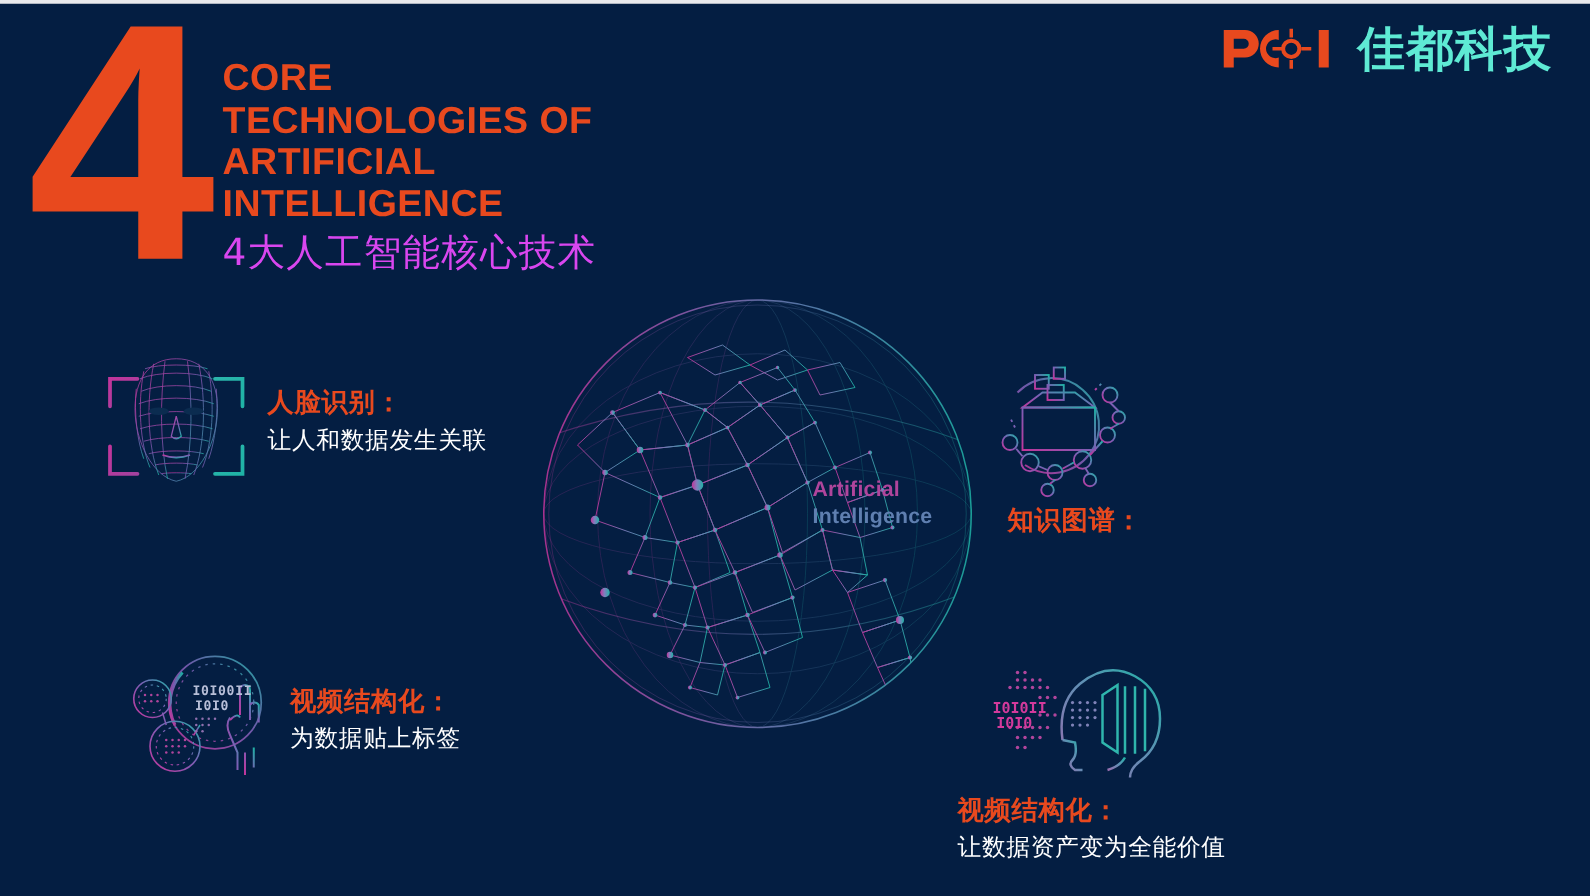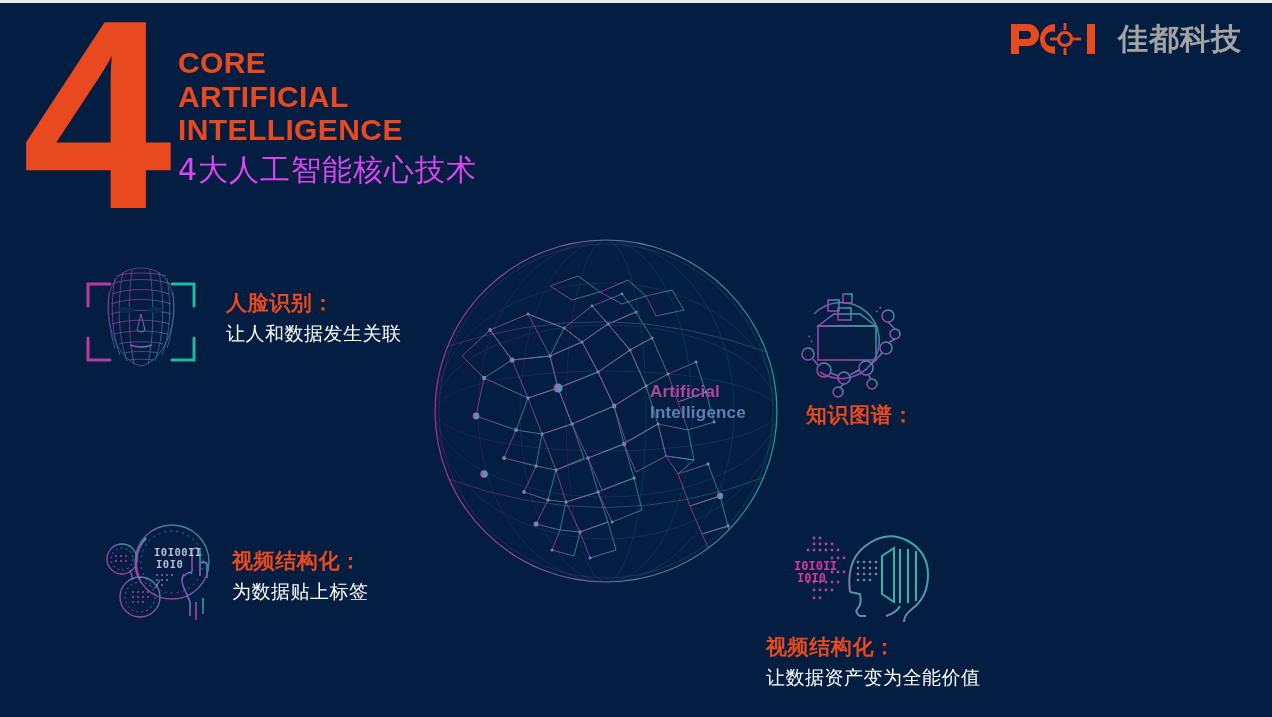--- a/index.html
+++ b/index.html
@@ -35,22 +35,22 @@
     align-items: center;
     gap: 9px;
     height: 38px;
   }
   #logo .logo-mark {
     display: flex;
     align-items: center;
     gap: 1px;
   }
   #logo .logo-cn {
-    color: #a3a3a3;
-    font-size: 30px;
+    color: #5eead4;
+    font-size: 38px;
     font-weight: 700;
     letter-spacing: 1px;
     line-height: 1;
     font-family: "DejaVu Sans", "Liberation Sans", sans-serif;
   }
 
   
   #big-number {
     position: absolute;
     left: 22px;
@@ -132,21 +132,21 @@
   .feature .fdesc {
     color: #ffffff;
     font-size: 19px;
     font-weight: 400;
     letter-spacing: 0.5px;
     line-height: 1.4;
     margin-top: 3px;
     font-family: "DejaVu Sans", "Liberation Sans", sans-serif;
   }
 
-  #feat-face   { left: 82px;  top: 256px; gap: 12px; }
+  #feat-face   { left: 82px;  top: 275px; }
   #feat-video  { left: 100px;  top: 518px; }
   #feat-kg     { left: 792px; top: 286px; flex-direction: column; }
   #feat-bigdata{ left: 752px; top: 520px; flex-direction: column; }
 </style>
 </head>
 <body>
 
 <div id="slide">
 
   <div id="top-edge"></div>
@@ -168,20 +168,21 @@
         <rect x="78" y="2" width="8" height="30" fill="#e8491e"></rect>
       </svg>
     </span>
     <span class="logo-cn">佳都科技</span>
   </div>
 
   <div id="big-number">4</div>
 
   <div id="title-block">
     <div class="en-line">CORE</div>
+    <div class="en-line">TECHNOLOGIES OF</div>
     <div class="en-line">ARTIFICIAL</div>
     <div class="en-line">INTELLIGENCE</div>
     <div class="cn-line">4大人工智能核心技术</div>
   </div>
 
   <div id="globe-wrap">
     <svg width="348" height="350" viewBox="0 0 348 350">
       <defs>
         <linearGradient id="gGlobe" x1="0" y1="0" x2="1" y2="0">
           <stop offset="0%" stop-color="#c2359b"></stop>

